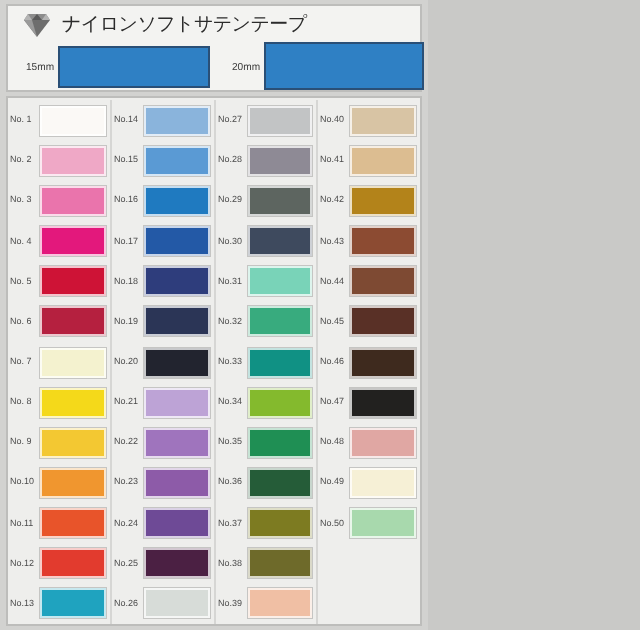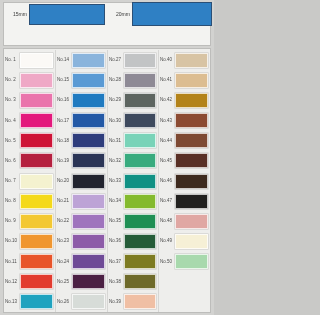--- a/index.html
+++ b/index.html
@@ -115,20 +115,31 @@
     background:transparent;
   }
   .cell.empty .cell-label{ visibility:hidden; }
 </style>
 </head>
 <body>
 
 <div id="page">
 
   <div class="header">
+    <div class="hdr-top">
+      <svg class="logo" viewBox="0 0 30 26">
+        <polygon points="2,8 15,25 28,8" fill="#6d6d6d"></polygon>
+        <polygon points="2,8 28,8 24,2 6,2" fill="#8c8c8c"></polygon>
+        <polygon points="6,2 10,8 2,8" fill="#b4b4b4"></polygon>
+        <polygon points="24,2 28,8 20,8" fill="#b4b4b4"></polygon>
+        <polygon points="10,8 20,8 15,2" fill="#5a5a5a"></polygon>
+        <polygon points="10,8 15,25 2,8" fill="#9a9a9a"></polygon>
+      </svg>
+      <div class="hdr-title">ナイロンソフトサテンテープ</div>
+    </div>
     <div class="hdr-samples">
       <div class="samp samp15">
         <span class="samp-label">15mm</span>
         <span class="samp-chip" style="background:#2f80c4"></span>
       </div>
       <div class="samp samp20">
         <span class="samp-label">20mm</span>
         <span class="samp-chip" style="background:#2f80c4"></span>
       </div>
     </div>

